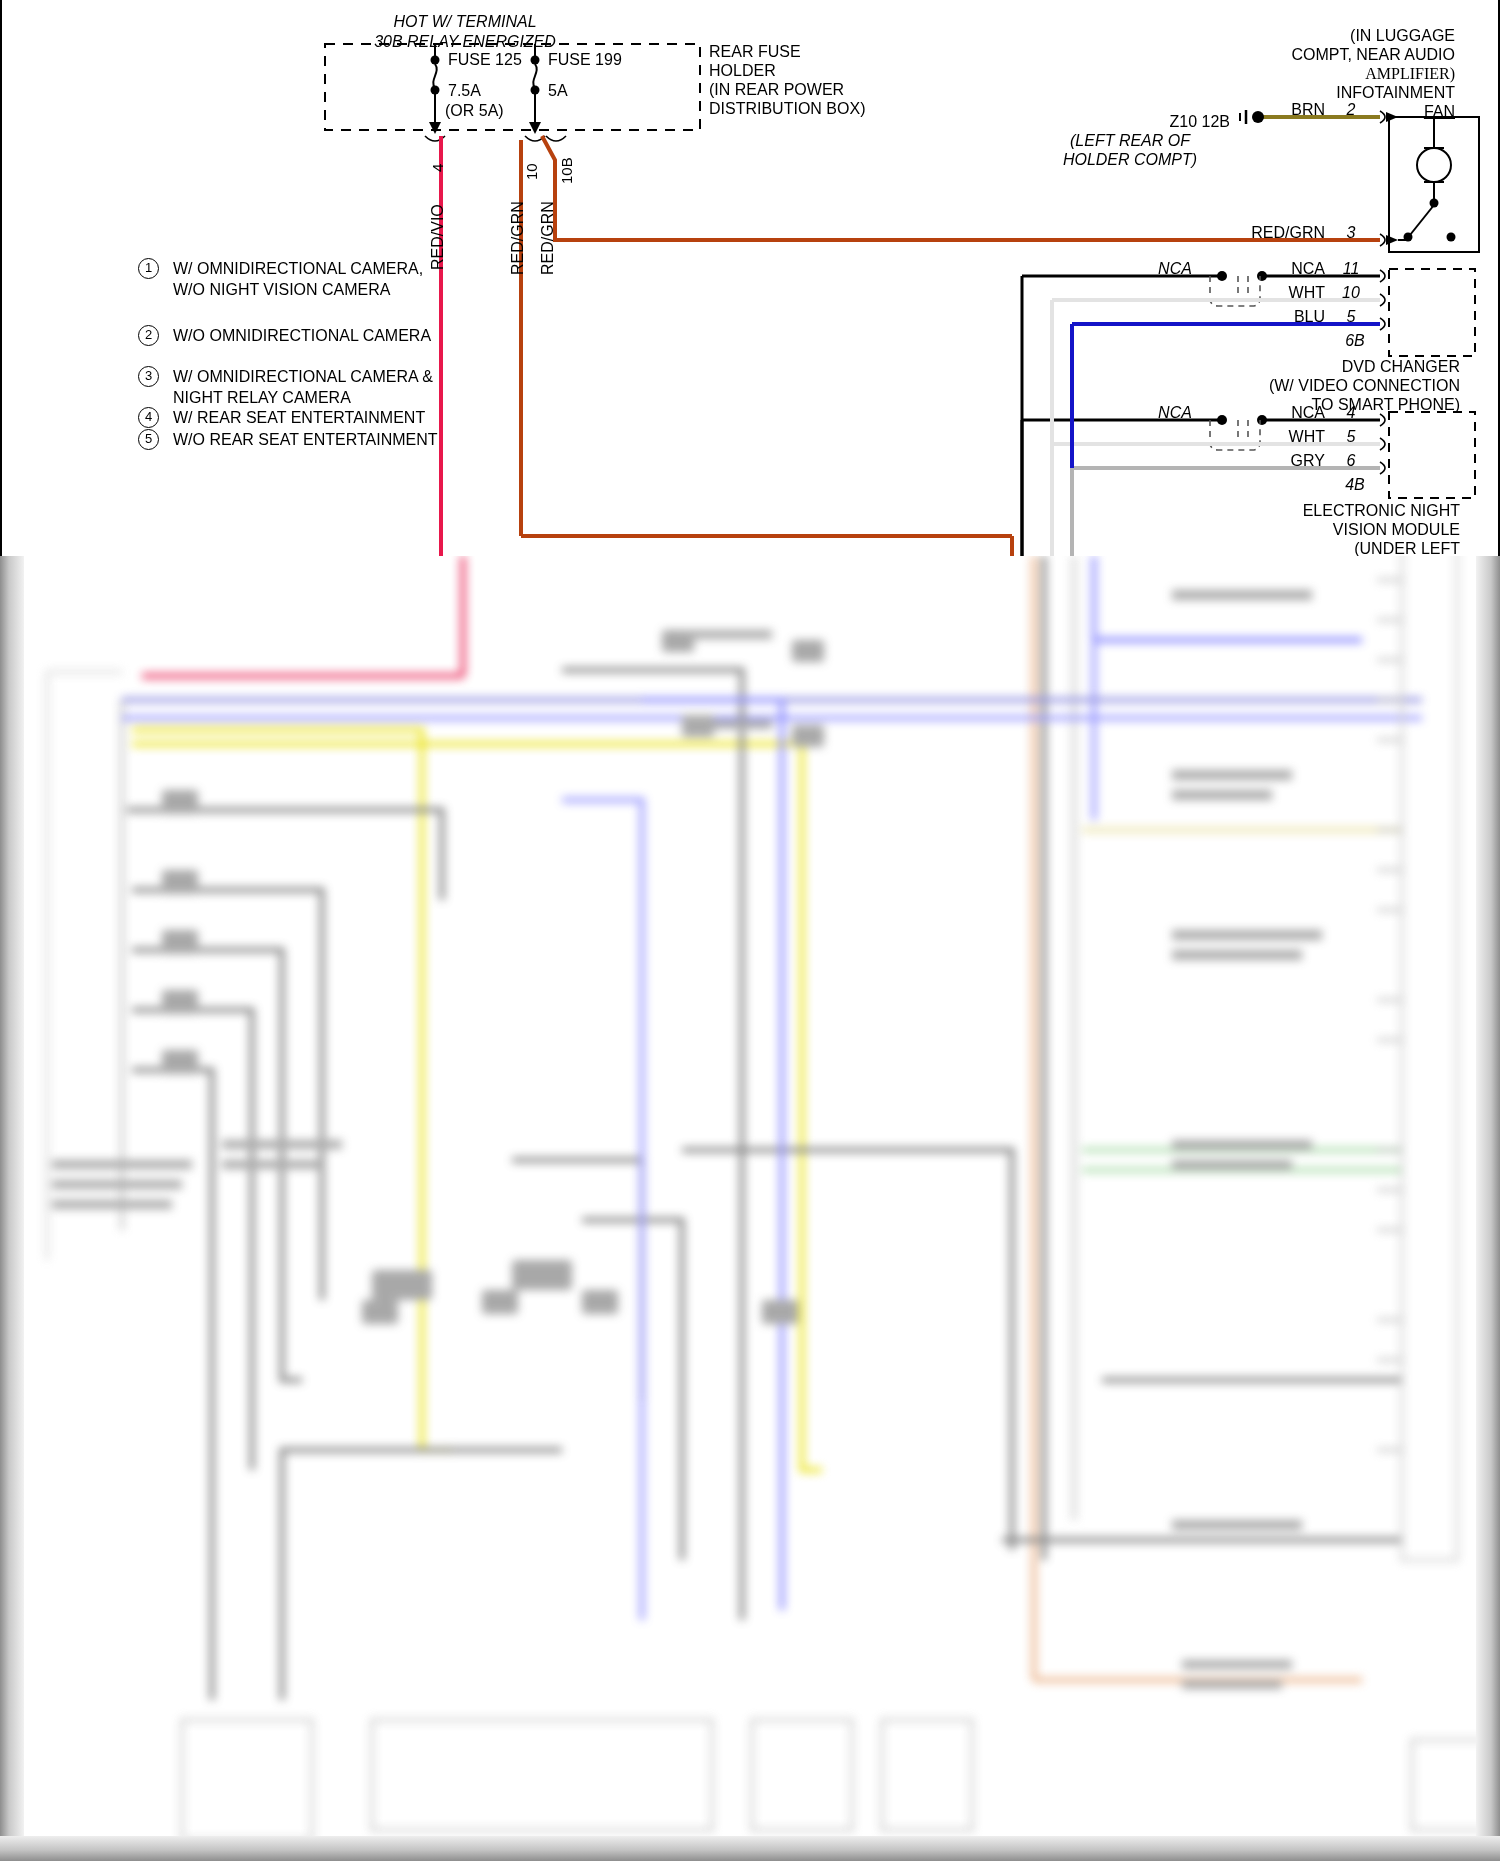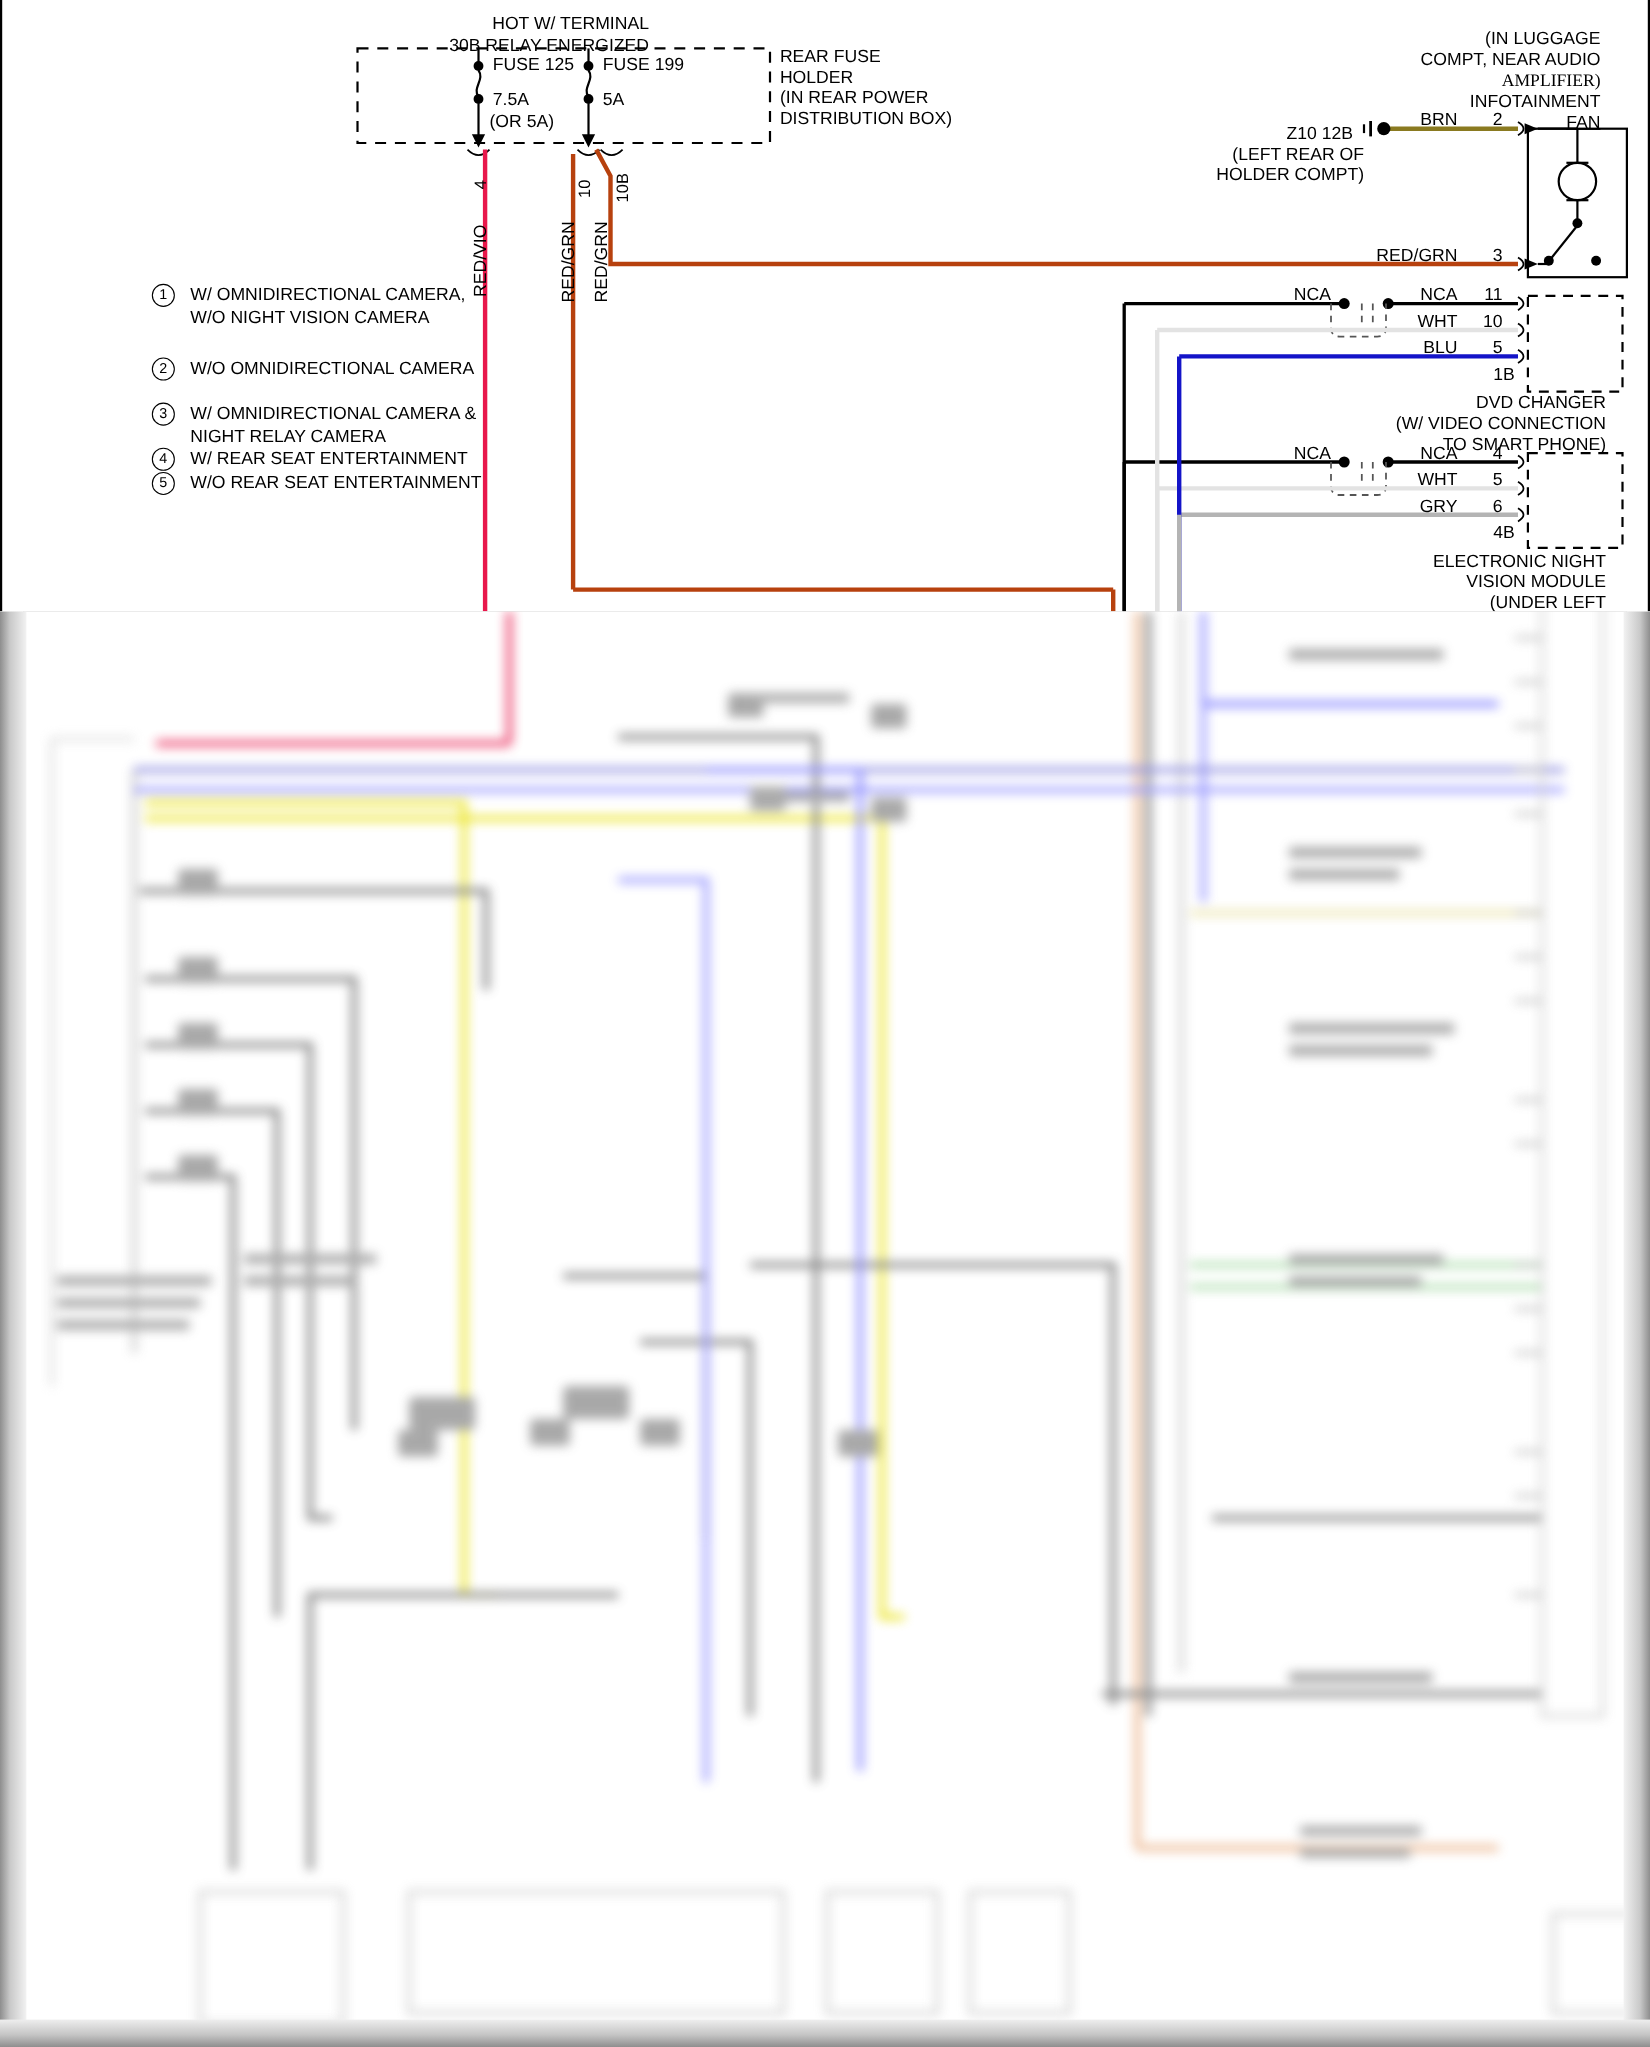--- a/index.html
+++ b/index.html
@@ -5,21 +5,21 @@
   html,body{margin:0;padding:0;background:#fff;}
   body{font-family:"Liberation Sans", sans-serif;}
   #page{position:relative;width:1500px;height:1861px;overflow:hidden;background:#ffffff;}
 
   
   #crisp{position:absolute;left:0;top:0;width:1500px;height:556px;overflow:hidden;background:#fff;}
   #crisp svg{position:absolute;left:0;top:0;}
 
   .txt{position:absolute;font-family:"Liberation Sans",sans-serif;color:#000;
        font-size:16px;line-height:19px;white-space:pre;}
-  .ctr{text-align:right;}
+  .ctr{text-align:center;font-style:italic;}
   .rgt{text-align:right;}
   .vert{transform:rotate(-90deg);transform-origin:0 0;}
   .small{font-size:15px;}
 
   
   .legrow{position:absolute;display:flex;align-items:flex-start;}
   .circnum{width:19px;height:19px;border:1.4px solid #000;border-radius:50%;
            font-size:13px;line-height:17px;text-align:center;margin-right:14px;
            flex:0 0 auto;color:#000;}
   .legtxt{font-size:16px;line-height:21px;color:#000;white-space:pre;}
@@ -213,21 +213,21 @@
     <div class="txt rgt" style="left:1180px;top:223px;width:145px;">RED/GRN</div>
     <div class="txt ctr" style="left:1336px;top:223px;width:30px;">3</div>
 
     <div class="txt ctr" style="left:1140px;top:259px;width:70px;">NCA</div>
     <div class="txt rgt" style="left:1250px;top:259px;width:75px;">NCA</div>
     <div class="txt ctr" style="left:1336px;top:259px;width:30px;">11</div>
     <div class="txt rgt" style="left:1250px;top:283px;width:75px;">WHT</div>
     <div class="txt ctr" style="left:1336px;top:283px;width:30px;">10</div>
     <div class="txt rgt" style="left:1250px;top:307px;width:75px;">BLU</div>
     <div class="txt ctr" style="left:1336px;top:307px;width:30px;">5</div>
-    <div class="txt ctr" style="left:1333px;top:331px;width:44px;">1B</div>
+    <div class="txt ctr" style="left:1333px;top:331px;width:44px;">6B</div>
     <div class="txt rgt" style="left:1120px;top:357px;width:340px;">DVD CHANGER</div>
     <div class="txt rgt" style="left:1120px;top:376px;width:340px;">(W/ VIDEO CONNECTION</div>
     <div class="txt rgt" style="left:1120px;top:395px;width:340px;">TO SMART PHONE)</div>
 
     <div class="txt ctr" style="left:1140px;top:403px;width:70px;">NCA</div>
     <div class="txt rgt" style="left:1250px;top:403px;width:75px;">NCA</div>
     <div class="txt ctr" style="left:1336px;top:403px;width:30px;">4</div>
     <div class="txt rgt" style="left:1250px;top:427px;width:75px;">WHT</div>
     <div class="txt ctr" style="left:1336px;top:427px;width:30px;">5</div>
     <div class="txt rgt" style="left:1250px;top:451px;width:75px;">GRY</div>

